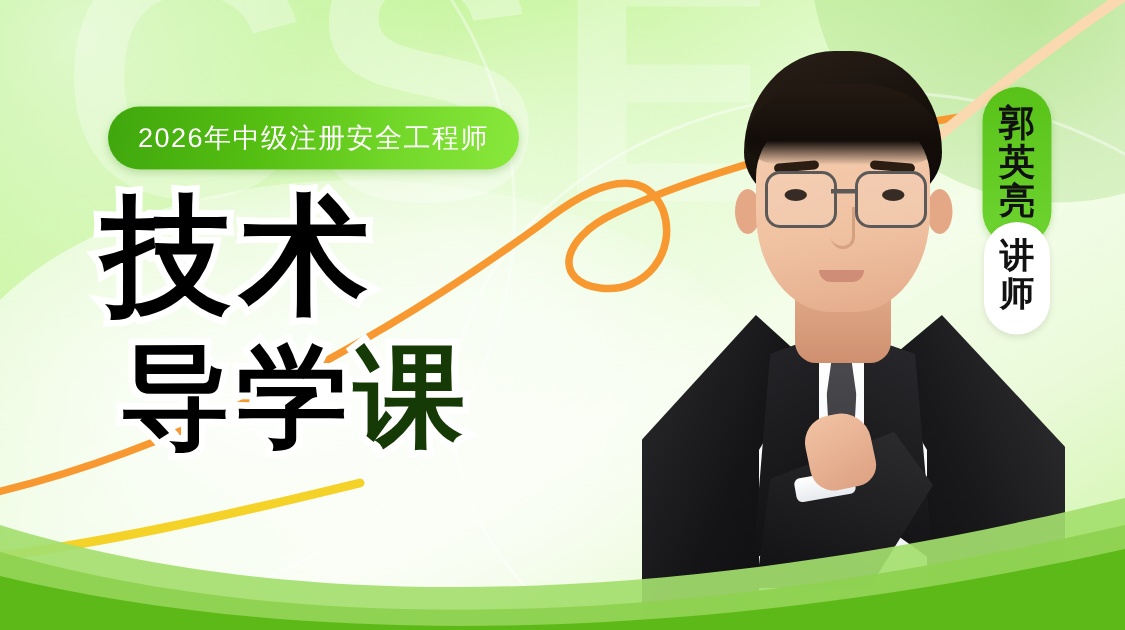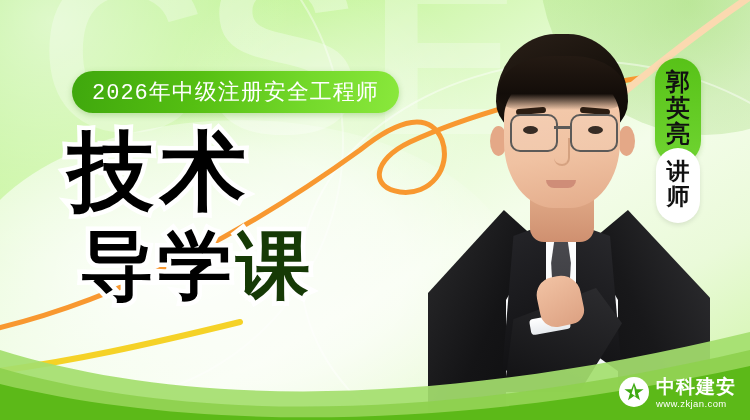--- a/index.html
+++ b/index.html
@@ -40,22 +40,22 @@
 
   
   .badge{
     position:absolute;left:72px;top:71px;height:42px;
     padding:0 20px;display:flex;align-items:center;
     border-radius:21px;
     background:linear-gradient(100deg,#3fa70d 0%,#55bf12 38%,#74d92b 72%,#8ae83c 100%);
     box-shadow:0 2px 6px rgba(60,140,20,.28);
   }
   .badge span{
-    color:#ffffff;font-size:22px;letter-spacing:1px;font-weight:400;
-    font-family:Liberation Mono, monospace;white-space:nowrap;
+    color:#ffffff;font-size:18px;letter-spacing:1px;font-weight:400;
+    font-family:Liberation Sans, sans-serif;white-space:nowrap;
   }
 
   
   .head{position:absolute;left:68px;top:128px;}
   .line1,.line2{
     font-family:"DejaVu Sans","Liberation Sans",sans-serif;
     font-weight:700;line-height:1;white-space:nowrap;display:flex;
   }
   .line1{font-size:86px;letter-spacing:6px;}
   .line2{font-size:74px;letter-spacing:4px;margin-top:14px;margin-left:12px;}
@@ -266,26 +266,14 @@
     <b>讲</b>
     <b>师</b>
   </div>
 
   <svg class="waves" viewBox="0 0 750 110" preserveAspectRatio="none">
     <path d="M0,40 C180,96 430,100 750,22 L750,110 L0,110 Z" fill="#a4de6e" opacity="0.92"></path>
     <path d="M0,58 C190,112 440,112 750,40 L750,110 L0,110 Z" fill="#8ed14f" opacity="0.95"></path>
     <path d="M0,74 C200,122 460,120 750,56 L750,110 L0,110 Z" fill="#5cb918"></path>
   </svg>
 
-  <div class="logo">
-    <div class="logo-mark">
-      <svg width="24" height="24" viewBox="0 0 24 24" aria-hidden="true">
-        <path d="M12 2.4 L14.6 9.2 L21.6 9.2 L16 13.3 L18 20.2 L12 16 L6 20.2 L8 13.3 L2.4 9.2 L9.4 9.2 Z" fill="#3faa12"></path>
-        <path d="M12 6 L13.6 16.5 L9.6 13.6 Z" fill="#ffffff"></path>
-      </svg>
-    </div>
-    <div class="logo-txt">
-      <span class="logo-name">中科建安</span>
-      <span class="logo-url">www.zkjan.com</span>
-    </div>
-  </div>
 
 </div>
 
 </body></html>

